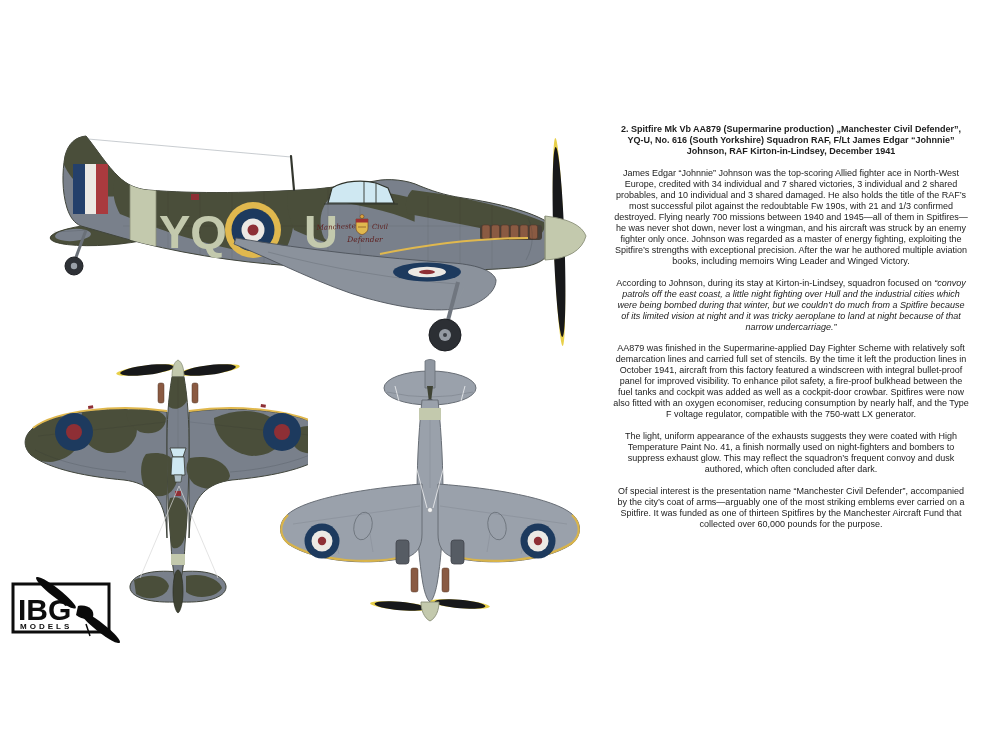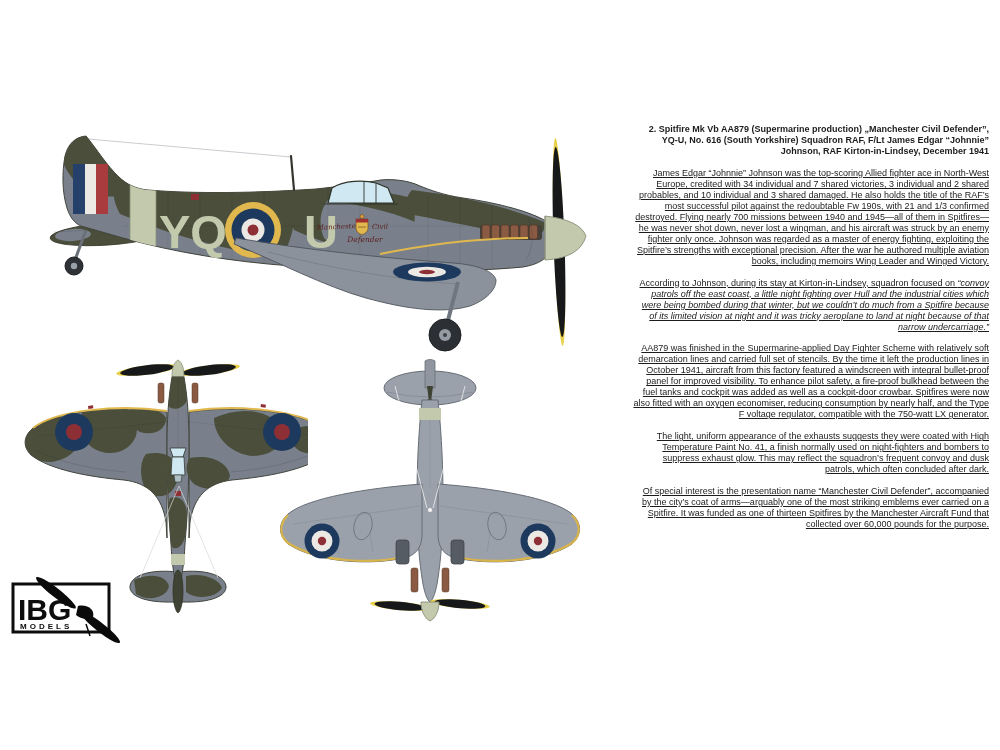--- a/index.html
+++ b/index.html
@@ -3,25 +3,25 @@
 <meta charset="utf-8">
 <style>
   html,body{margin:0;padding:0;background:#e8e8e8;}
   .page{
     position:relative;width:1000px;height:750px;background:#ffffff;
     overflow:hidden;font-family:"Liberation Sans",sans-serif;
   }
   .abs{position:absolute;}
   
   .text-col{
-    position:absolute;left:633px;top:124px;width:356px;
-    color:#1c1c1c;font-size:9px;line-height:1.22;text-align:right;
+    position:absolute;left:613px;top:124px;width:356px;
+    color:#1c1c1c;font-size:9px;line-height:1.22;text-align:center;
   }
   .text-col h1{font-size:9px;font-weight:bold;margin:0 0 11px 0;line-height:1.22;}
-  .text-col p{margin:0 0 11px 0;text-decoration:underline;}
+  .text-col p{margin:0 0 11px 0;}
   .quote-italic{font-style:italic;margin-top:8px;}
   
   svg{display:block;}
   .code-text{font-family:"Liberation Sans",sans-serif;font-weight:bold;fill:#c3c9ad;}
   .noseart{font-family:"DejaVu Serif",serif;font-style:italic;fill:#5e1f1f;}
   .logo-ibg{font-family:"Liberation Sans",sans-serif;font-weight:bold;fill:#0d0d0d;}
   .panel{stroke:#1a1e24;stroke-width:.7;opacity:.12;fill:none;}
   .panel2{stroke:#2b2f36;stroke-width:.6;opacity:.28;fill:none;}
 </style>
 </head>
@@ -276,21 +276,21 @@
     <path d="M 155,263 C 149,260 146,252 146,244 L 164,244 C 164,252 161,260 155,263 Z" fill="#c3c9ad" stroke="#8a9078" stroke-width="0.9"></path>
 
     <path d="M 120,28 L 152,150 M 190,28 L 158,150" stroke="#ffffff" stroke-width="0.8" opacity="0.85" fill="none"></path>
   </svg>
 
   <div class="text-col">
     <h1>2. Spitfire Mk Vb AA879 (Supermarine production) „Manchester Civil Defender”, YQ-U, No. 616 (South Yorkshire) Squadron RAF, F/Lt James Edgar “Johnnie” Johnson, RAF Kirton-in-Lindsey, December 1941</h1>
     <p>James Edgar “Johnnie” Johnson was the top-scoring Allied fighter ace in North-West Europe, credited with 34 individual and 7 shared victories, 3 individual and 2 shared probables, and 10 individual and 3 shared damaged. He also holds the title of the RAF’s most successful pilot against the redoubtable Fw 190s, with 21 and 1/3 confirmed destroyed. Flying nearly 700 missions between 1940 and 1945—all of them in Spitfires—he was never shot down, never lost a wingman, and his aircraft was struck by an enemy fighter only once. Johnson was regarded as a master of energy fighting, exploiting the Spitfire’s strengths with exceptional precision. After the war he authored multiple aviation books, including memoirs Wing Leader and Winged Victory.</p>
     <p><span>According to Johnson, during its stay at Kirton-in-Lindsey, squadron focused on </span><span class="quote-italic">“convoy patrols off the east coast, a little night fighting over Hull and the industrial cities which were being bombed during that winter, but we couldn’t do much from a Spitfire because of its limited vision at night and it was tricky aeroplane to land at night because of that narrow undercarriage.”</span></p>
     <p>AA879 was finished in the Supermarine-applied Day Fighter Scheme with relatively soft demarcation lines and carried full set of stencils. By the time it left the production lines in October 1941, aircraft from this factory featured a windscreen with integral bullet-proof panel for improved visibility. To enhance pilot safety, a fire-proof bulkhead between the fuel tanks and cockpit was added as well as a cockpit-door crowbar. Spitfires were now also fitted with an oxygen economiser, reducing consumption by nearly half, and the Type F voltage regulator, compatible with the 750-watt LX generator.</p>
-    <p>The light, uniform appearance of the exhausts suggests they were coated with High Temperature Paint No. 41, a finish normally used on night-fighters and bombers to suppress exhaust glow. This may reflect the squadron’s frequent convoy and dusk patrols, which often concluded after dark.</p>
+    <p>The light, uniform appearance of the exhausts suggests they were coated with High Temperature Paint No. 41, a finish normally used on night-fighters and bombers to suppress exhaust glow. This may reflect the squadron’s frequent convoy and dusk authored, which often concluded after dark.</p>
     <p>Of special interest is the presentation name “Manchester Civil Defender”, accompanied by the city’s coat of arms—arguably one of the most striking emblems ever carried on a Spitfire. It was funded as one of thirteen Spitfires by the Manchester Aircraft Fund that collected over 60,000 pounds for the purpose.</p>
   </div>
 
   <svg class="abs" style="left:10px;top:574px;" width="112" height="70" viewBox="0 0 112 70">
     <rect x="3" y="10" width="96" height="48" fill="#ffffff" stroke="#0d0d0d" stroke-width="3"></rect>
     <text x="8" y="46" font-size="30" class="logo-ibg">IBG</text>
     <text x="10" y="55" font-size="8" letter-spacing="3" class="logo-ibg">MODELS</text>
     <g transform="translate(68,36)">
       <g transform="rotate(-52)">
         <ellipse cx="0" cy="-28" rx="4.5" ry="25" fill="#0a0a0a"></ellipse>

